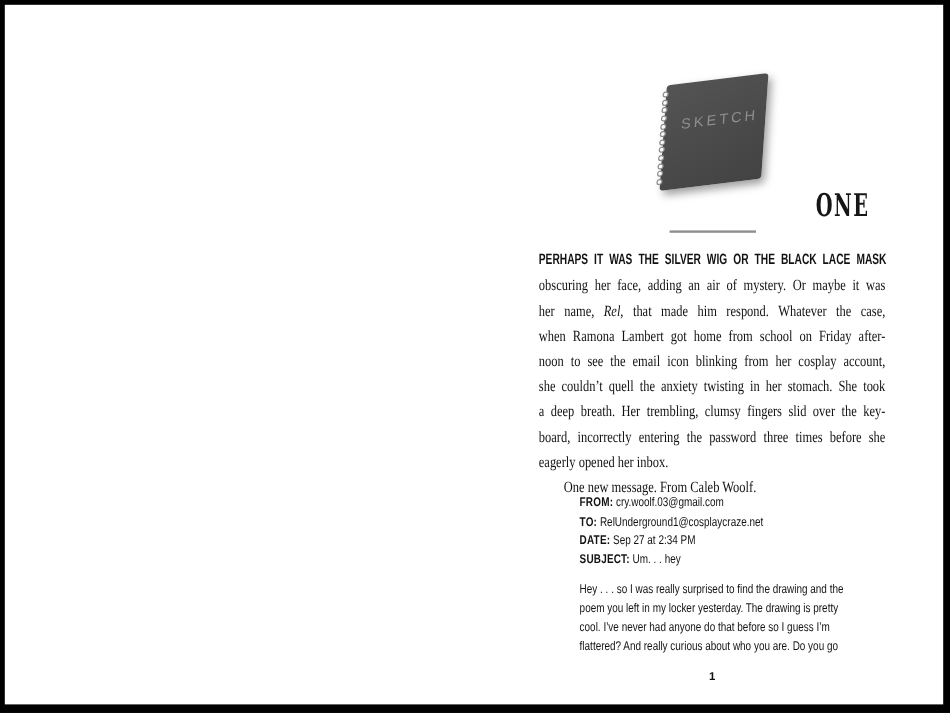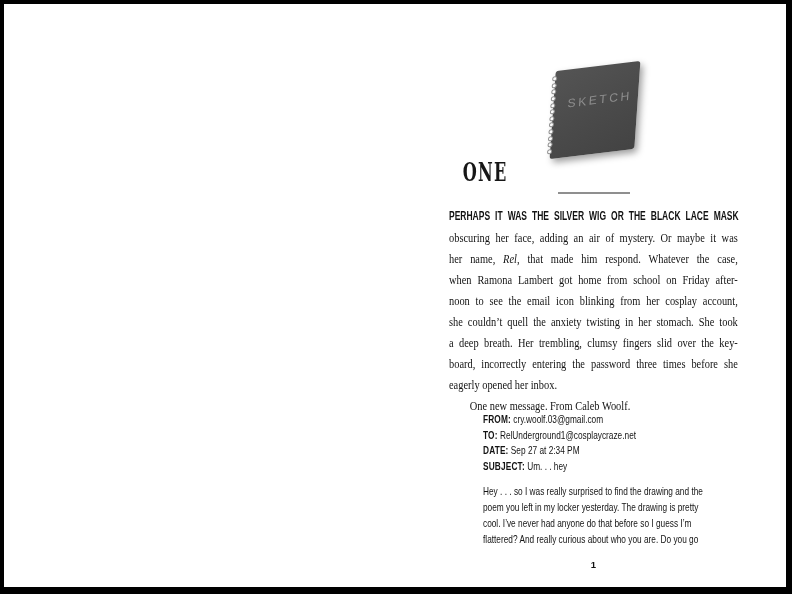--- a/index.html
+++ b/index.html
@@ -32,21 +32,21 @@
     display: block; width: 5px; height: 5px; border-radius: 50%;
     background: #fbfbfb; border: 1px solid #8d8d8d;
   }
   .sketch-label {
     position: absolute; top: 27px; left: 10px; right: 2px; text-align: center;
     font-family: "Liberation Sans", sans-serif; font-size: 12px;
     letter-spacing: 2.5px; color: #8e8e8e; white-space: nowrap;
   }
 
   
-  .chapter-title-wrap { position: absolute; left: 445px; top: 153px; width: 289px; text-align: left; }
+  .chapter-title-wrap { position: absolute; left: 445px; top: 153px; width: 289px; text-align: right; }
   .chapter-title {
     display: inline-block; font-family: "DejaVu Serif", serif; font-weight: bold;
     font-size: 26px; line-height: 30px; letter-spacing: 2px; color: #161616;
     transform: scaleX(0.62); transform-origin: 50% 50%;
   }
   .chapter-rule-wrap { position: absolute; left: 445px; top: 188px; width: 289px; }
   .chapter-rule { width: 72px; height: 2px; margin: 0 auto; background: #8f8f8f; }
 
   
   .caps-line {

